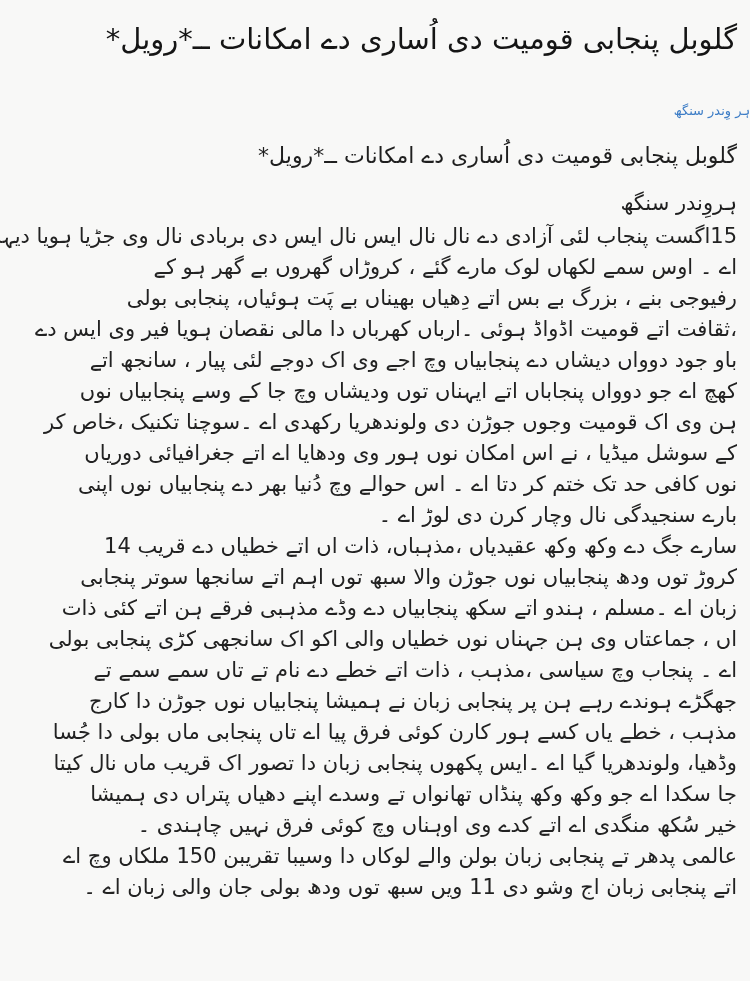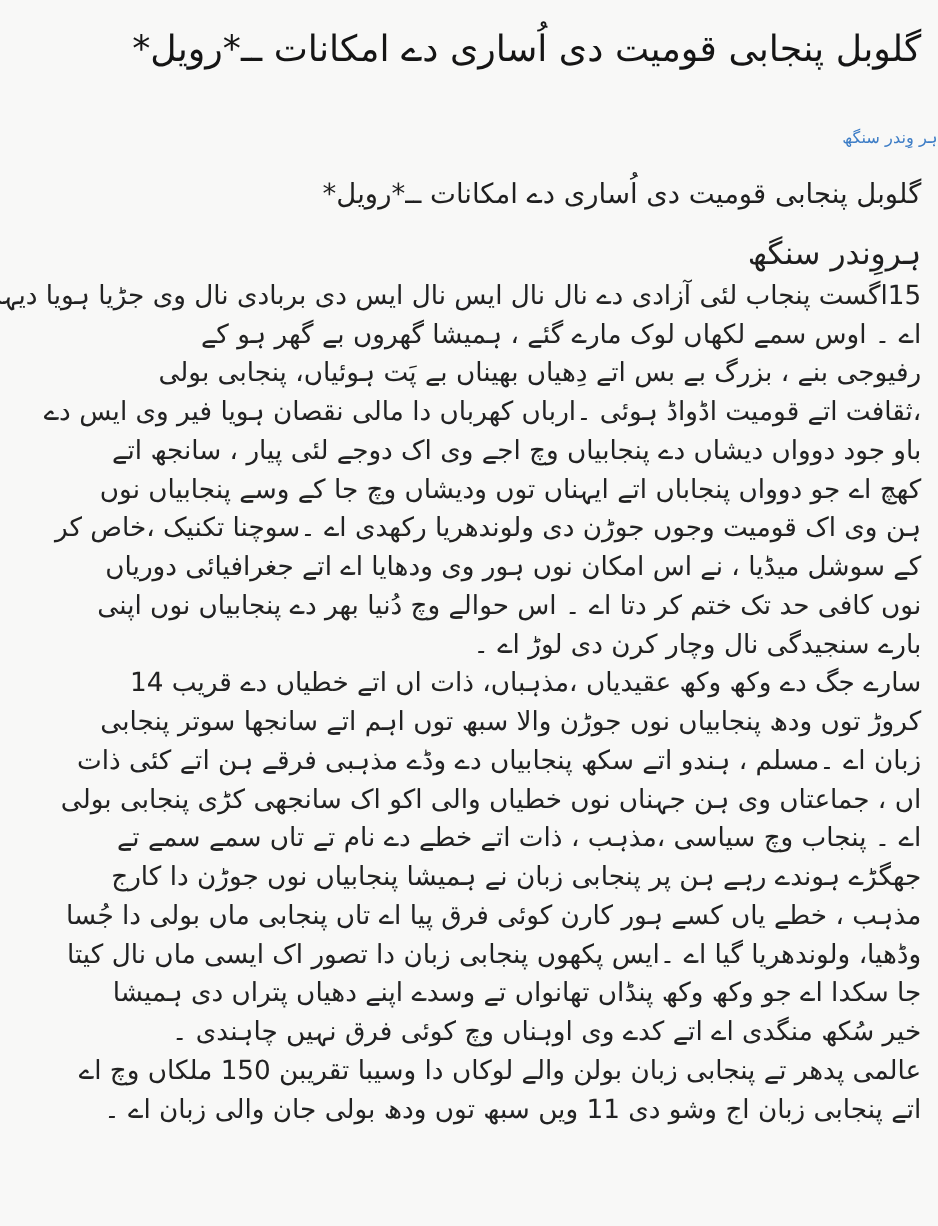--- a/index.html
+++ b/index.html
@@ -46,21 +46,21 @@
     font-size: 22px;
     color: #1f1f1f;
     padding: 0 13px 0 15px;
     margin-top: 21px;
     line-height: 30px;
     white-space: nowrap;
   }
   .article-author {
     direction: rtl;
     text-align: right;
-    font-size: 25px;
+    font-size: 21px;
     color: #1f1f1f;
     padding: 0 13px 0 15px;
     margin-top: 17px;
     line-height: 30px;
   }
   .article-body {
     direction: rtl;
     text-align: right;
     font-size: 21px;
     color: #222222;
@@ -84,40 +84,40 @@
   <div class="article">
 
     <div class="article-title">گلوبل پنجابی قومیت دی اُساری دے امکانات ــ*رویل*</div>
 
     <div class="article-author">ہروِندر سنگھ</div>
 
     <div class="article-body">
 
       <div class="paragraph">
           <div class="text-line">15اگست پنجاب لئی آزادی دے نال نال ایس نال ایس دی بربادی نال وی جڑیا ہویا دیہاڑا</div>
-          <div class="text-line">اے ۔ اوس سمے لکھاں لوک مارے گئے ، ہمیشا گھروں بے گھر ہو کے</div>
+          <div class="text-line">اے ۔ اوس سمے لکھاں لوک مارے گئے ، کروڑاں گھروں بے گھر ہو کے</div>
           <div class="text-line">رفیوجی بنے ، بزرگ بے بس اتے دِھیاں بھیناں بے پَت ہوئیاں، پنجابی بولی</div>
           <div class="text-line">،ثقافت اتے قومیت اڈواڈ ہوئی ۔ارباں کھرباں دا مالی نقصان ہویا فیر وی ایس دے</div>
           <div class="text-line">باو جود دوواں دیشاں دے پنجابیاں وچ اجے وی اک دوجے لئی پیار ، سانجھ اتے</div>
           <div class="text-line">کھچ اے جو دوواں پنجاباں اتے ایہناں توں ودیشاں وچ جا کے وسے پنجابیاں نوں</div>
           <div class="text-line">ہن وی اک قومیت وجوں جوڑن دی ولوندھریا رکھدی اے ۔سوچنا تکنیک ،خاص کر</div>
           <div class="text-line">کے سوشل میڈیا ، نے اس امکان نوں ہور وی ودھایا اے اتے جغرافیائی دوریاں</div>
           <div class="text-line">نوں کافی حد تک ختم کر دتا اے ۔ اس حوالے وچ دُنیا بھر دے پنجابیاں نوں اپنی</div>
           <div class="text-line">بارے سنجیدگی نال وچار کرن دی لوڑ اے ۔</div>
         </div>
 
       <div class="paragraph">
           <div class="text-line">سارے جگ دے وکھ وکھ عقیدیاں ،مذہباں، ذات اں اتے خطیاں دے قریب 14</div>
           <div class="text-line">کروڑ توں ودھ پنجابیاں نوں جوڑن والا سبھ توں اہم اتے سانجھا سوتر پنجابی</div>
           <div class="text-line">زبان اے ۔مسلم ، ہندو اتے سکھ پنجابیاں دے وڈے مذہبی فرقے ہن اتے کئی ذات</div>
           <div class="text-line">اں ، جماعتاں وی ہن جہناں نوں خطیاں والی اکو اک سانجھی کڑی پنجابی بولی</div>
           <div class="text-line">اے ۔ پنجاب وچ سیاسی ،مذہب ، ذات اتے خطے دے نام تے تاں سمے سمے تے</div>
           <div class="text-line">جھگڑے ہوندے رہے ہن پر پنجابی زبان نے ہمیشا پنجابیاں نوں جوڑن دا کارج</div>
           <div class="text-line">مذہب ، خطے یاں کسے ہور کارن کوئی فرق پیا اے تاں پنجابی ماں بولی دا جُسا</div>
-          <div class="text-line">وڈھیا، ولوندھریا گیا اے ۔ایس پکھوں پنجابی زبان دا تصور اک ایسی ماں نال کیتا</div>
+          <div class="text-line">وڈھیا، ولوندھریا گیا اے ۔ایس پکھوں پنجابی زبان دا تصور اک قریب ماں نال کیتا</div>
           <div class="text-line">جا سکدا اے جو وکھ وکھ پنڈاں تھانواں تے وسدے اپنے دھیاں پتراں دی ہمیشا</div>
           <div class="text-line">خیر سُکھ منگدی اے اتے کدے وی اوہناں وچ کوئی فرق نہیں چاہندی ۔</div>
         </div>
 
       <div class="paragraph">
           <div class="text-line">عالمی پدھر تے پنجابی زبان بولن والے لوکاں دا وسیبا تقریبن 150 ملکاں وچ اے</div>
           <div class="text-line">اتے پنجابی زبان اج وشو دی 11 ویں سبھ توں ودھ بولی جان والی زبان اے ۔</div>
         </div>
 
     </div>

